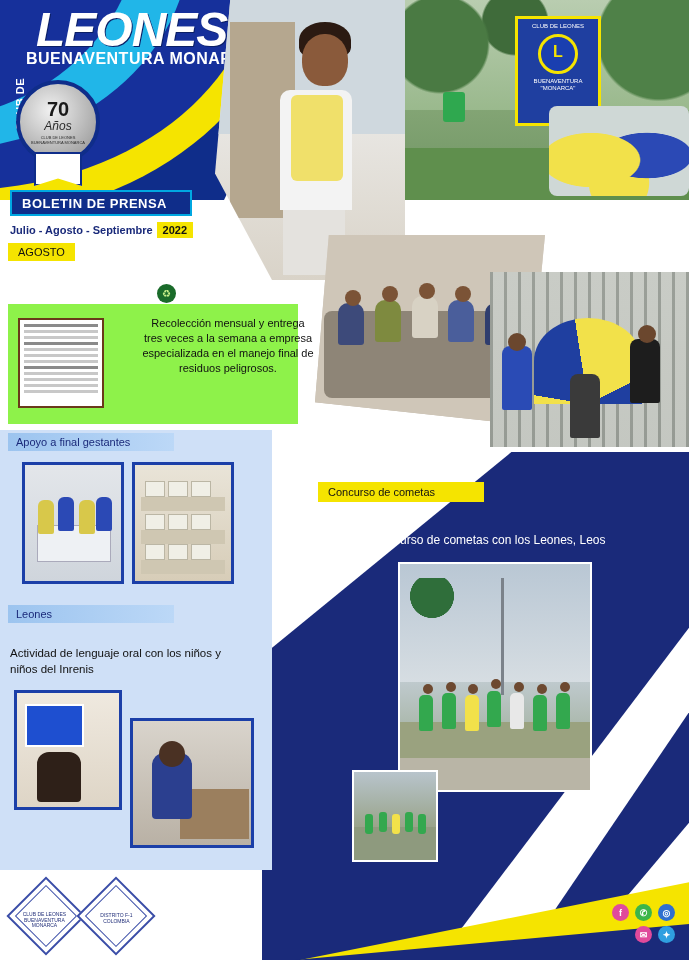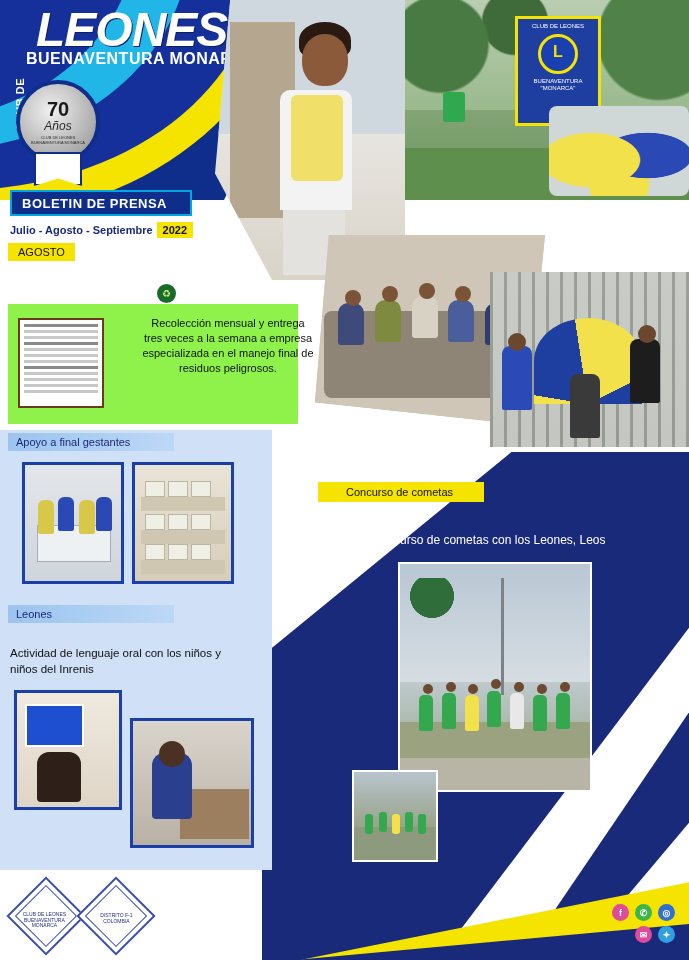--- a/index.html
+++ b/index.html
@@ -429,21 +429,21 @@
 
   
   .tag-cometas {
     position: absolute;
     left: 318px; top: 482px;
     width: 166px; height: 20px;
     background: #f5e400;
     color: #111111;
     font-size: 11px;
     display: flex; align-items: center;
-    padding-left: 28px;
+    padding-left: 10px;
     box-sizing: border-box;
   }
   .cometas-text {
     position: absolute;
     left: 286px; top: 532px;
     width: 320px;
     font-size: 12px;
     color: #ffffff;
     line-height: 1.35;
   }

